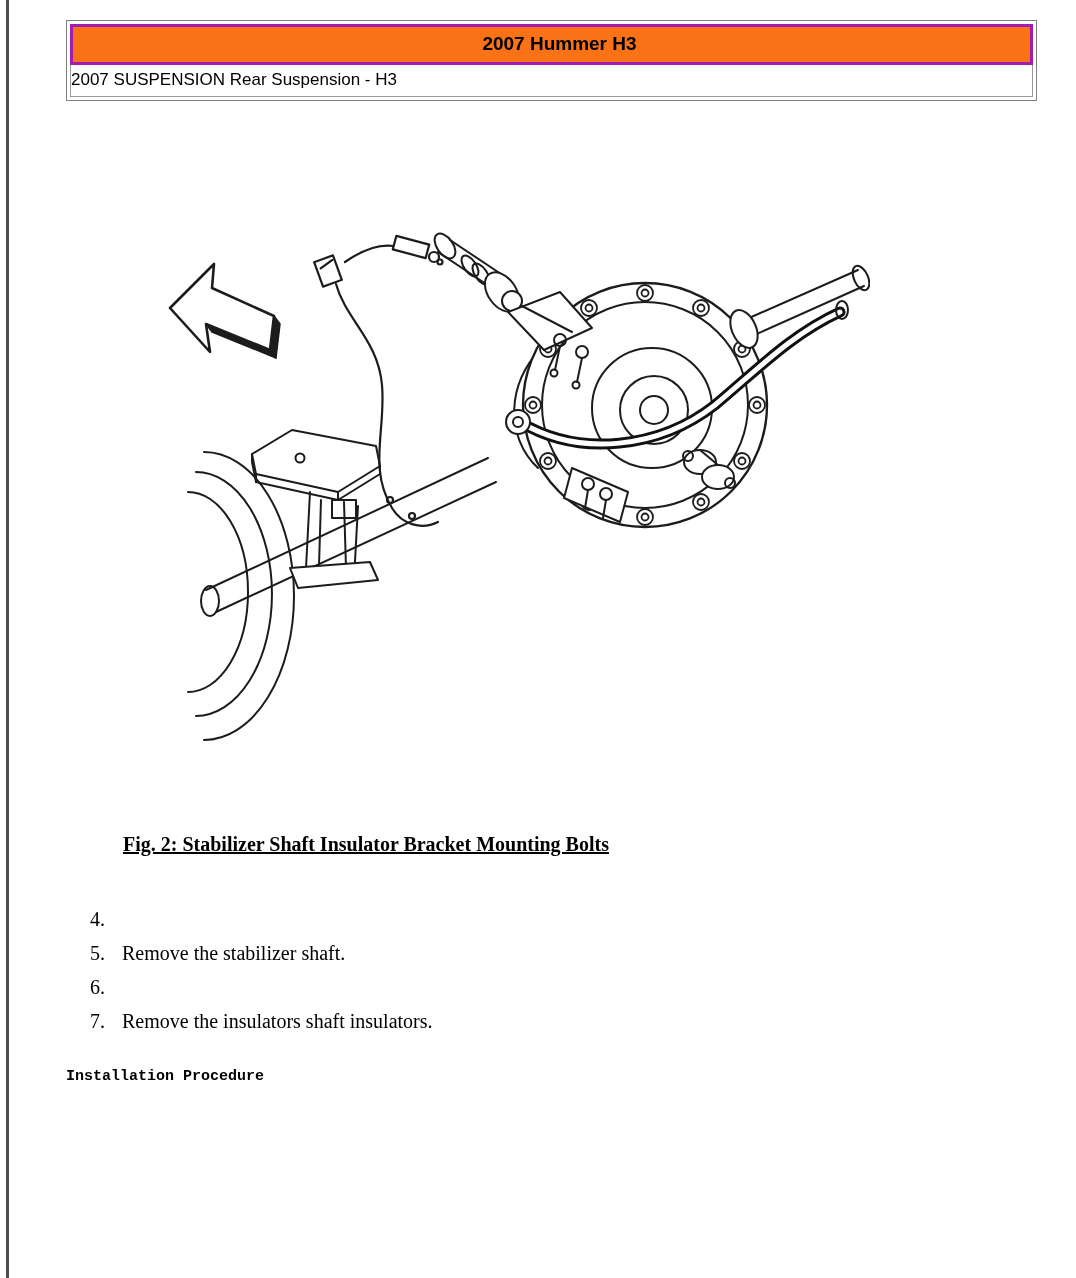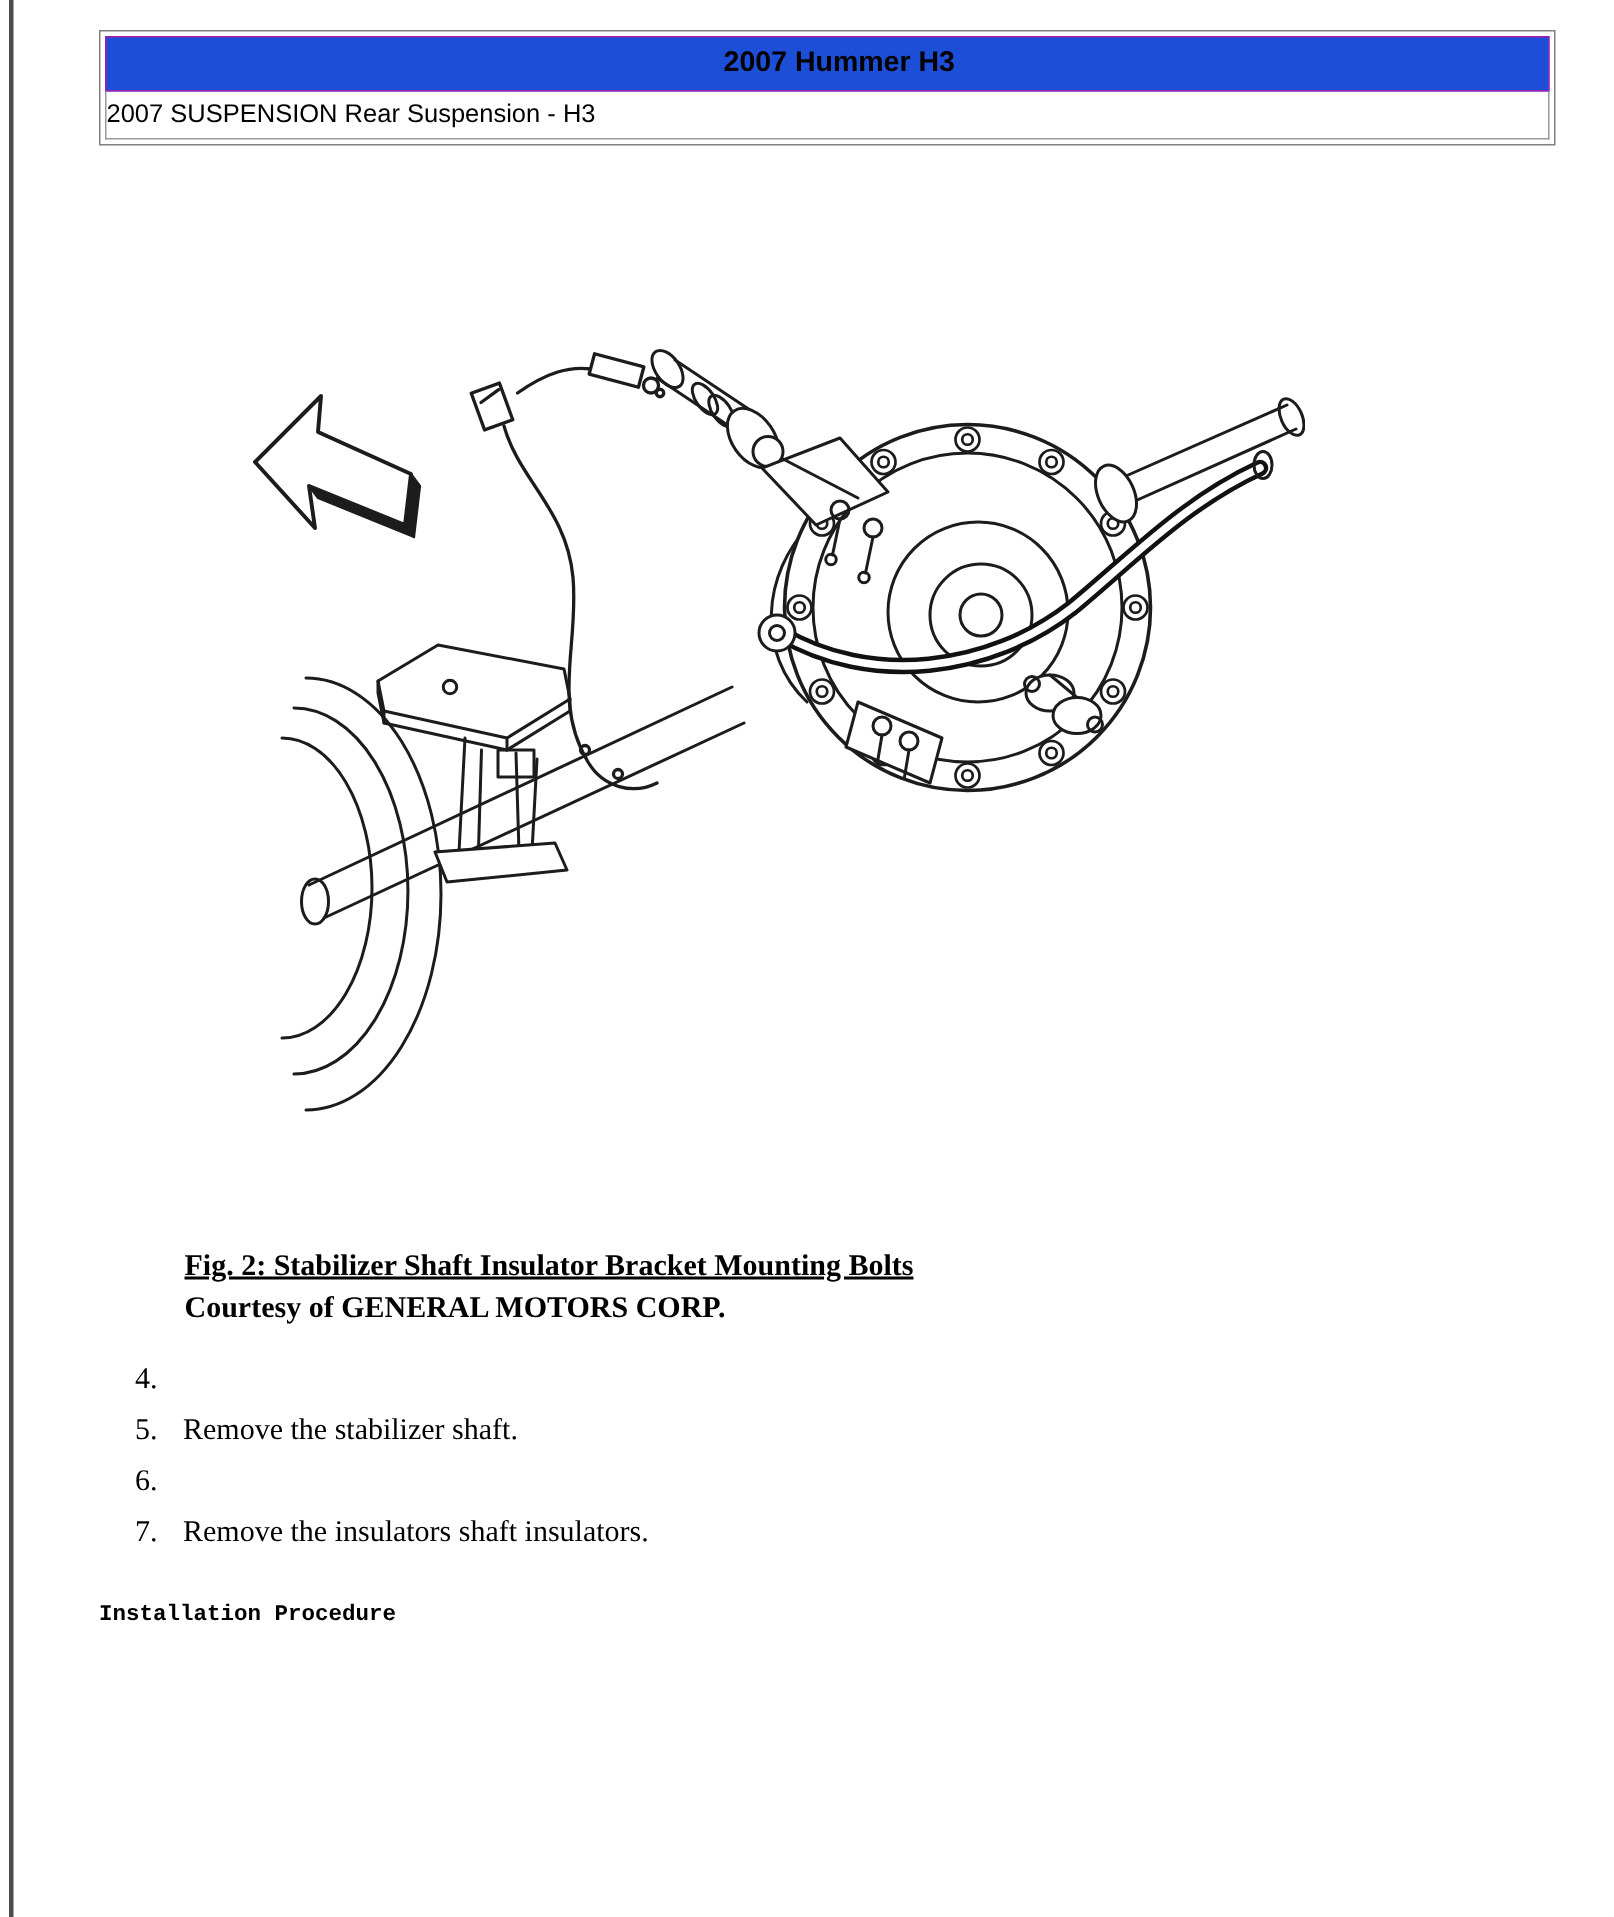--- a/index.html
+++ b/index.html
@@ -12,21 +12,21 @@
   .left-rule {
     position:absolute; left:6px; top:0; width:3px; height:1278px;
     background:#4d4d4d;
   }
   
   .header-box {
     position:absolute; left:66px; top:20px; width:971px;
     border:1px solid #7f7f7f; background:#fff; padding:3px;
   }
   .header-title {
-    background:#1d4ed8; border:1px solid #a21caf;
+    background:#f97316; border:3px solid #a21caf;
     font-family:"Liberation Sans", sans-serif; font-weight:bold;
     font-size:19px; text-align:center; padding:6px 0 7px 16px;
   }
   .header-subtitle {
     border:1px solid #9a9a9a; border-top:none;
     font-family:"Liberation Sans", sans-serif;
     font-size:17px; padding:5px 0 6px 0;
   }
   
   .figure-area {
@@ -194,21 +194,20 @@
       <ellipse cx="578" cy="277" rx="16" ry="12" fill="#ffffff"></ellipse>
       <circle cx="548" cy="256" r="5"></circle>
       <circle cx="590" cy="283" r="5"></circle>
       <line x1="560" y1="250" x2="578" y2="265"></line>
     </g>
   </svg>
 </div>
 
 <div class="caption">
   <div class="underlined">Fig. 2: Stabilizer Shaft Insulator Bracket Mounting Bolts</div>
-  <div>Courtesy of GENERAL MOTORS CORP.</div>
 </div>
 
 <div class="steps">
   <div class="step">
     <span class="num">4.</span>
   </div>
   <div class="step">
     <span class="num">5.</span>
     <span class="txt">Remove the stabilizer shaft.</span>
   </div>

